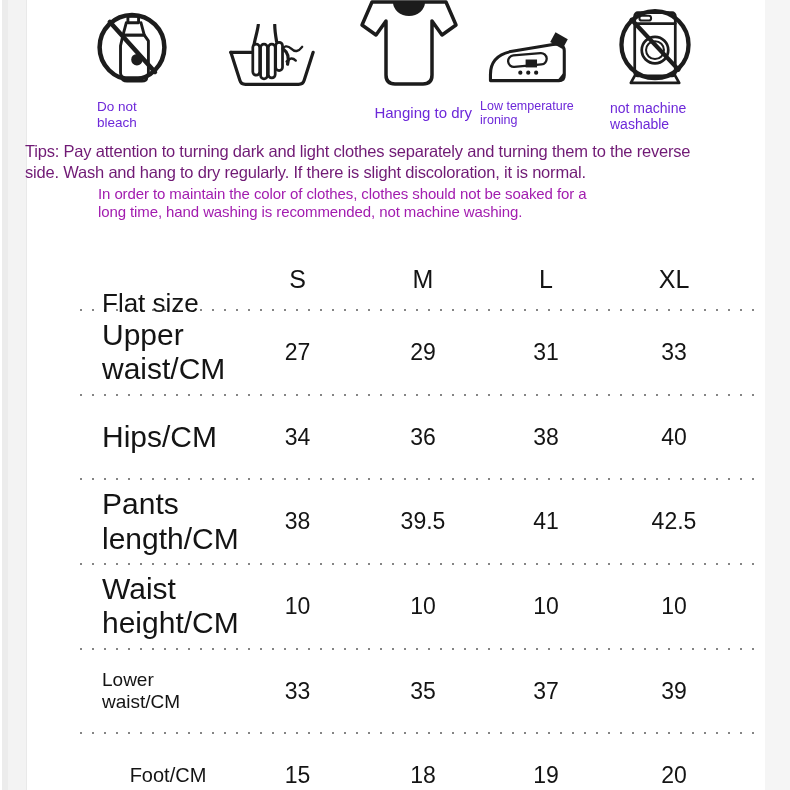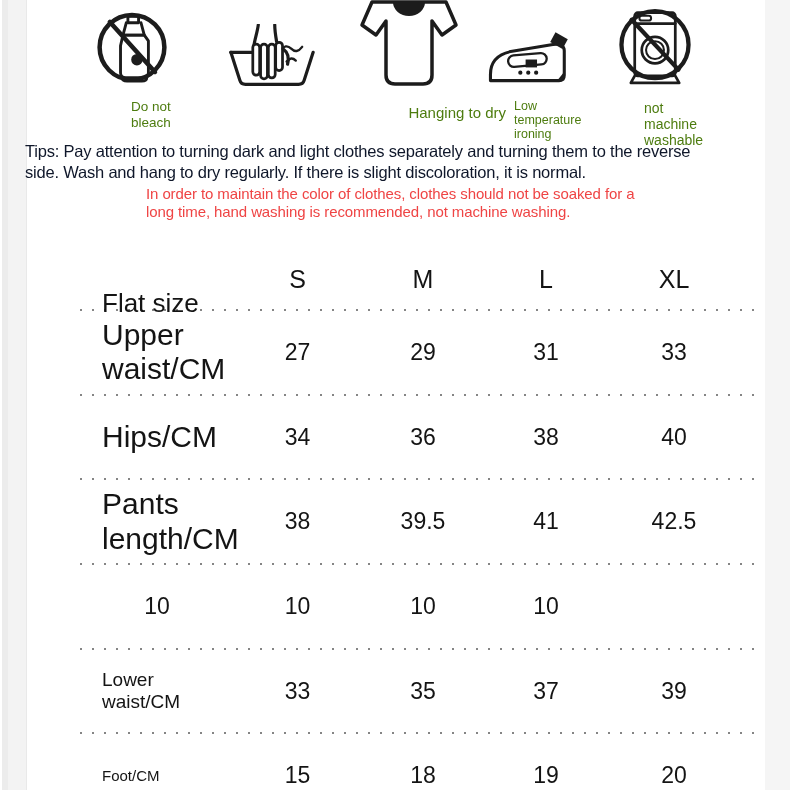--- a/index.html
+++ b/index.html
@@ -8,21 +8,21 @@
     background:#ffffff;color:#151515;
     font-family:"Liberation Sans","DejaVu Sans",sans-serif;
   }
   .strip-left{position:absolute;left:0;top:0;bottom:0;width:27px;
     background:linear-gradient(to right,#ffffff 0 2px,#ececec 2px 8px,#f3f3f3 8px 26px,#e9e9e9 26px 27px);}
   .strip-right{position:absolute;right:0;top:0;bottom:0;width:25px;background:#f5f5f5;}
 
   
   .care-block{position:absolute;top:0;}
   .care-block svg{position:absolute;display:block;}
-  .care-label{position:absolute;white-space:pre-line;color:#4d7c0f;margin-left:34px;}
+  .care-label{position:absolute;white-space:pre-line;color:#6d28d9;}
   #care-1{left:88px;width:100px;height:135px;}
   #care-1 svg{left:3px;top:8px;}
   #care-1 .care-label{left:9px;top:99px;font-size:13.5px;line-height:15.5px;}
   #care-2{left:192px;width:152px;height:135px;}
   #care-2 svg{left:34px;top:24px;}
   #care-2 .care-label{left:0;top:100px;font-size:13px;line-height:14.5px;}
   #care-3{left:352px;width:120px;height:135px;}
   #care-3 svg{left:7px;top:0;}
   #care-3 .care-label{left:0;top:105px;width:120px;text-align:right;font-size:15px;line-height:16px;}
   #care-4{left:479px;width:112px;height:135px;}
@@ -33,37 +33,37 @@
   #care-5 .care-label{left:3px;top:100px;font-size:14px;line-height:16px;}
 
   svg .st{fill:none;stroke:#1c1c1c;stroke-width:3.5;stroke-linecap:round;stroke-linejoin:round;}
   svg .thick{stroke-width:5.5;}
   svg .thin{stroke-width:2.6;}
   svg .ink-fill{fill:#1c1c1c;stroke:none;}
   svg .white-fill{fill:#ffffff;stroke:#1c1c1c;stroke-width:3;}
 
   
   .tips-1{position:absolute;left:25px;top:141px;font-size:16.5px;line-height:20.5px;
-    letter-spacing:-0.2px;white-space:pre-line;color:#0f172a;}
+    letter-spacing:-0.2px;white-space:pre-line;color:#701a75;}
   .tips-2{position:absolute;left:98px;top:185px;font-size:15px;line-height:17.5px;
-    letter-spacing:-0.1px;white-space:pre-line;color:#ef4444;margin-left:48px;}
+    letter-spacing:-0.1px;white-space:pre-line;color:#a21caf;}
 
   
   .size-table{position:absolute;left:80px;top:240px;width:676px;color:#141414;}
   .t-grid{display:grid;grid-template-columns:154px 127px 124px 122px 134px;align-items:center;}
   .t-header{height:69px;box-sizing:border-box;padding-bottom:12px;}
   .t-row{height:82.7px;}
   .dotted{height:2px;
     background:repeating-linear-gradient(to right,#858585 0 2.4px,transparent 2.4px 12px);}
   .t-label{padding-left:22px;white-space:pre-line;font-size:30px;line-height:1.16;}
   .t-header .t-label{font-size:26px;margin-top:48px;}
   .t-val{text-align:center;font-size:23px;}
   .t-header .t-val{font-size:25px;}
   .row-small .t-label{font-size:19px;}
-  .row-med .t-label{font-size:15px;}
+  .row-med .t-label{font-size:20px;text-align:center;}
 </style>
 </head>
 <body>
 
 <div class="strip-left"></div>
 <div class="strip-right"></div>
 
 <div class="care-block" id="care-1">
   <svg width="82" height="82" viewBox="0 0 100 100">
     <path class="st" d="M45,10 h13 v8 h-13 z"></path>
@@ -171,20 +171,22 @@
     <div class="t-label">Pants
 length/CM</div>
     <div class="t-val">38</div>
     <div class="t-val">39.5</div>
     <div class="t-val">41</div>
     <div class="t-val">42.5</div>
   </div>
   <div class="dotted"></div>
 
   <div class="t-grid t-row">
+    <div class="t-label">Waist
+height/CM</div>
     <div class="t-val">10</div>
     <div class="t-val">10</div>
     <div class="t-val">10</div>
     <div class="t-val">10</div>
   </div>
   <div class="dotted"></div>
 
   <div class="t-grid t-row row-small">
     <div class="t-label">Lower waist/CM</div>
     <div class="t-val">33</div>

